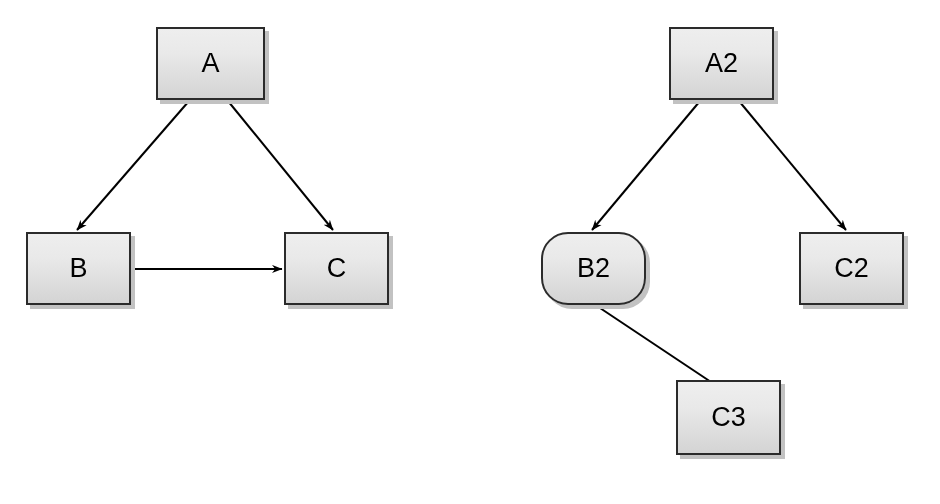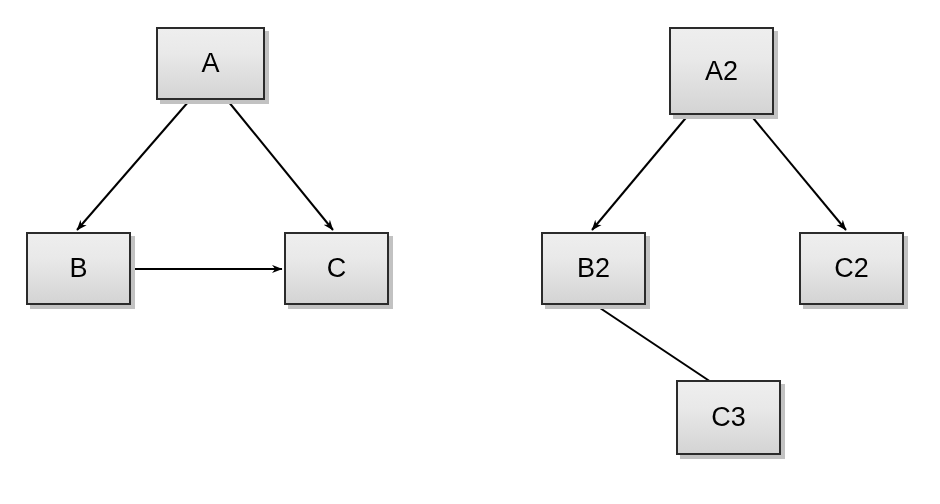--- a/index.html
+++ b/index.html
@@ -75,24 +75,24 @@
         <span class="node-label">A</span>
       </div>
       <div class="node" style="left: 26px; top: 232px; width: 105px; height: 73px;">
         <span class="node-label">B</span>
       </div>
       <div class="node" style="left: 284px; top: 232px; width: 105px; height: 73px;">
         <span class="node-label">C</span>
       </div>
     </div>
   <div id="nodes-right">
-      <div class="node" style="left: 669px; top: 27px; width: 105px; height: 88px;">
+      <div class="node" style="left: 669px; top: 27px; width: 105px; height: 73px;">
         <span class="node-label">A2</span>
       </div>
-      <div class="node" style="left: 541px; top: 232px; width: 105px; height: 73px;">
+      <div class="node" style="left: 541px; top: 232px; width: 105px; height: 73px; border-radius: 27px;">
         <span class="node-label">B2</span>
       </div>
       <div class="node" style="left: 799px; top: 232px; width: 105px; height: 73px;">
         <span class="node-label">C2</span>
       </div>
       <div class="node" style="left: 676px; top: 380px; width: 105px; height: 75px;">
         <span class="node-label">C3</span>
       </div>
     </div>
 

